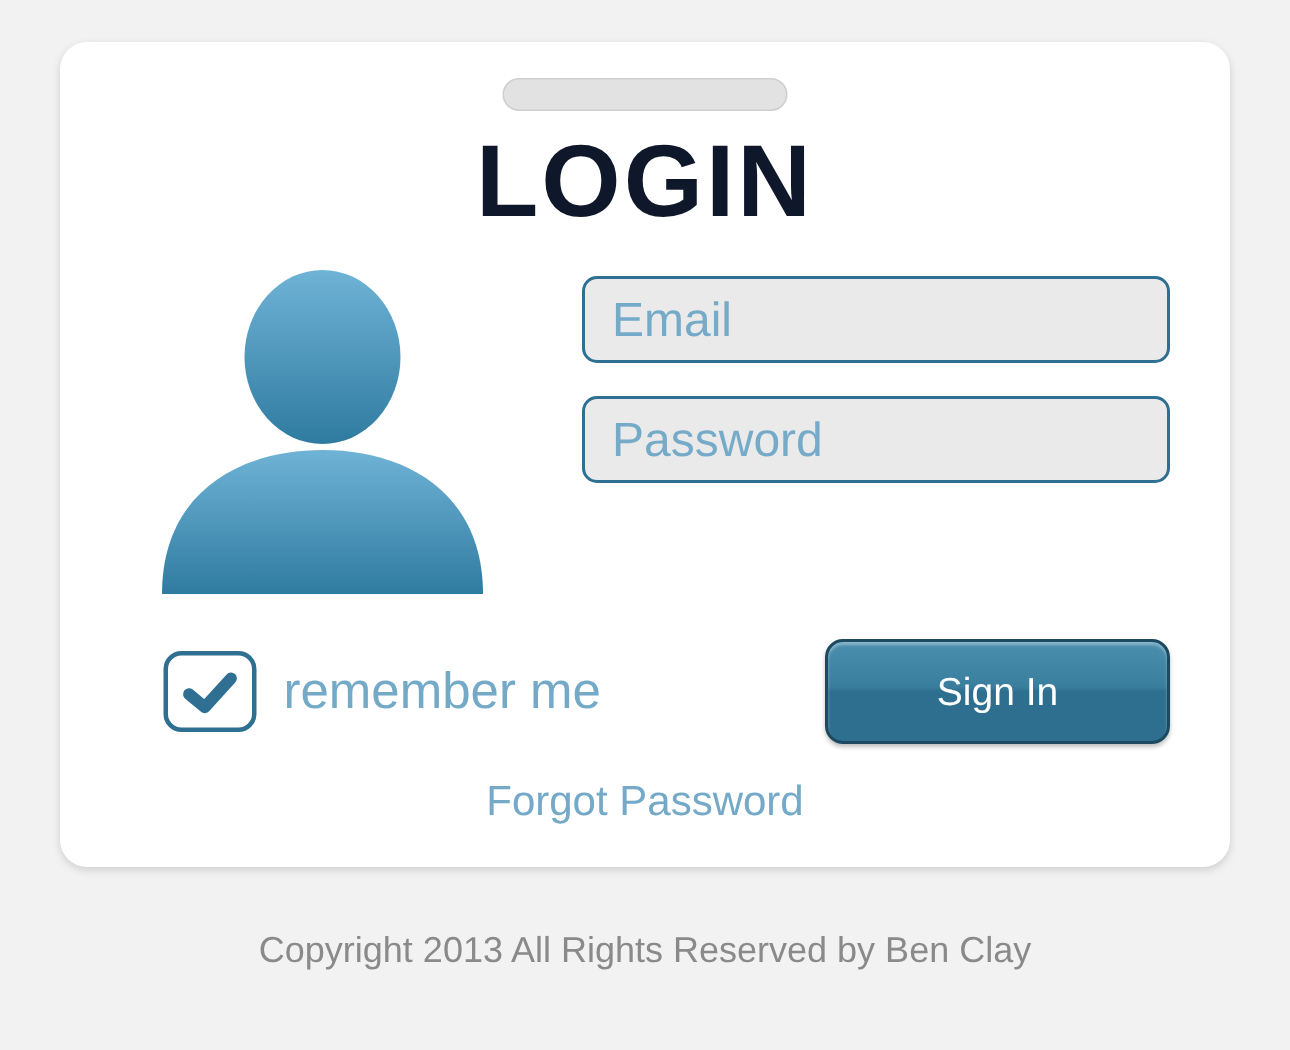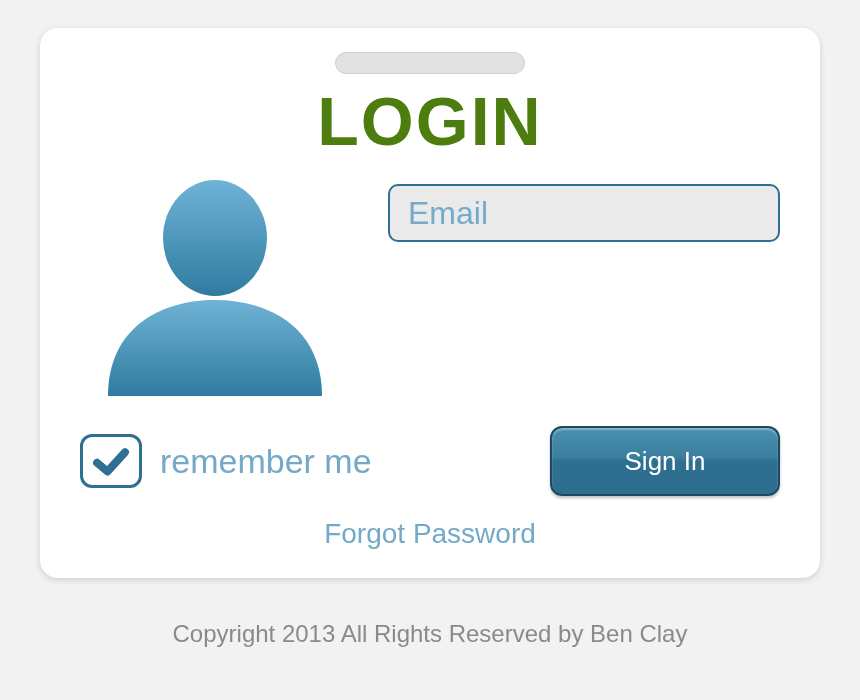--- a/index.html
+++ b/index.html
@@ -26,21 +26,21 @@
     background: #e2e2e2;
     border: 1px solid #cfcfcf;
     border-radius: 12px;
     margin: 0 auto 8px auto;
   }
   .title {
     text-align: center;
     font-size: 68px;
     font-weight: 700;
     letter-spacing: 2px;
-    color: #4d7c0f;
+    color: #0f172a;
     margin-bottom: 18px;
   }
   .mid {
     display: flex;
     align-items: flex-start;
     gap: 38px;
   }
   .avatar-wrap {
     width: 270px;
     display: flex;
@@ -64,20 +64,21 @@
     color: #75aac8;
     padding: 0 18px;
     outline: none;
   }
   .field::placeholder { color: #75aac8; }
   .row2 {
     display: flex;
     align-items: center;
     justify-content: space-between;
     margin-top: 28px;
+    margin-left: 29px;
   }
   .remember {
     display: flex;
     align-items: center;
     gap: 18px;
   }
   .chk {
     width: 62px;
     height: 54px;
     border: 3px solid #2f6f92;
@@ -140,20 +141,21 @@
             <stop offset="100%" stop-color="#2f7ba0"></stop>
           </linearGradient>
         </defs>
         <ellipse cx="125" cy="60" rx="52" ry="58" fill="url(#g1)"></ellipse>
         <path d="M18 218 C18 150 70 122 125 122 C180 122 232 150 232 218 Z" fill="url(#g1)"></path>
       </svg>
     </div>
 
     <div class="fields">
       <input class="field" type="text" placeholder="Email" style="">
+      <input class="field" type="password" placeholder="Password" style="">
     </div>
   </div>
 
   <div class="row2">
     <div class="remember">
       <div class="chk">
         <svg viewBox="0 0 48 48">
           <path d="M8 26 L20 36 L40 14" fill="none" stroke="#2f6f92" stroke-width="9" stroke-linecap="round" stroke-linejoin="round"></path>
         </svg>
       </div>

